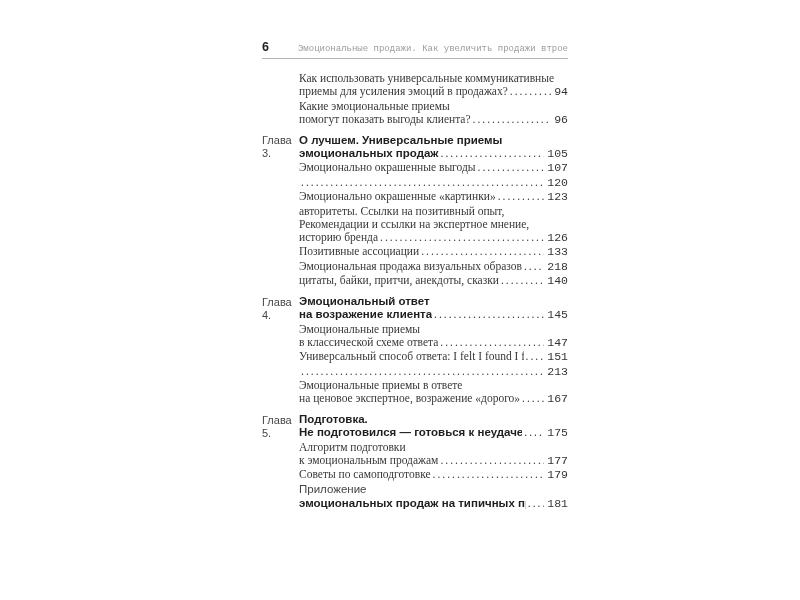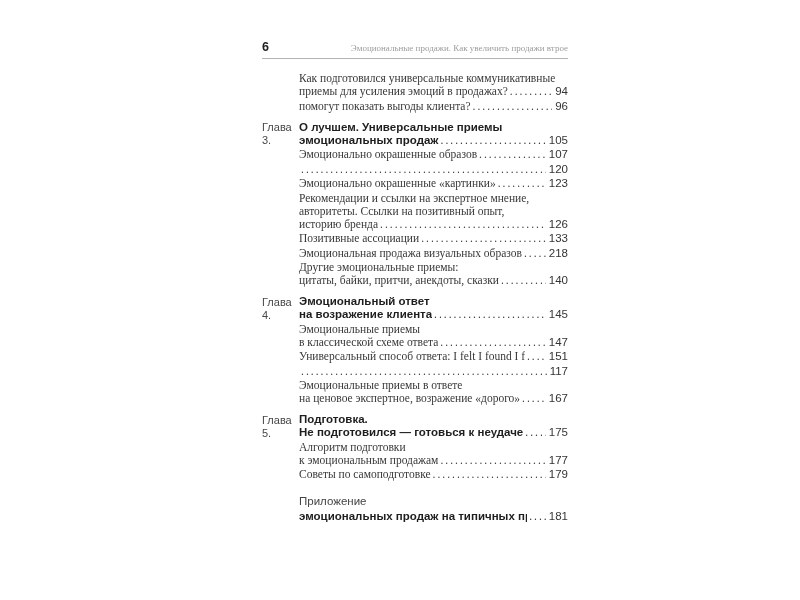--- a/index.html
+++ b/index.html
@@ -21,81 +21,82 @@
   .pagehead{
     display:flex;justify-content:space-between;align-items:baseline;
     border-bottom:1px solid var(--rule);
     padding-bottom:4px;
   }
   .pagenum{
     font-family:"Liberation Sans", sans-serif;
     font-weight:bold;font-size:12.5px;color:#222;
   }
   .runhead{
-    font-family:Liberation Serif, serif;
+    font-family:Liberation Mono, monospace;
     font-size:9px;color:var(--muted);
   }
   .toc{
     margin-top:13px;
     font-size:11.5px;line-height:13px;color:var(--text);
   }
   .subs{margin-left:37px;}
   .entry{margin-bottom:1.5px;}
   .line{white-space:nowrap;}
   .line.last{display:flex;align-items:flex-end;}
   .txt{flex:0 1 auto;min-width:0;overflow:hidden;white-space:nowrap;}
   .leader{
     flex:1 1 20px;min-width:4px;overflow:hidden;white-space:nowrap;
     letter-spacing:2px;color:#3f3f3f;margin:0 3px 0 2px;
     font-family:"Liberation Serif", serif;font-weight:normal;
   }
-  .pg{flex:0 0 auto;color:#333;font-family:Liberation Sans, sans-serif;font-weight:normal;}
+  .pg{flex:0 0 auto;color:#333;font-family:Liberation Mono, monospace;font-weight:normal;}
   .chapter{margin-top:8px;}
   .chap-row{display:flex;align-items:flex-start;}
   .chap-row .entry{flex:1 1 auto;min-width:0;}
   .chap-label{
     flex:0 0 37px;
     font-family:"Liberation Sans", sans-serif;
     font-size:11px;color:var(--label);
     line-height:13px;padding-top:0.5px;
   }
   .bold-title{
     font-family:"Liberation Sans", sans-serif;
     font-weight:bold;font-size:11.5px;color:var(--heading);
   }
   .bold-title .leader,.bold-title .pg{
     font-size:11.5px;color:var(--text);
   }
-  .appendix{margin-top:14px;}
+  .appendix{margin-top:1px;}
   .appendix-label{
     font-family:"Liberation Sans", sans-serif;
     font-size:11.5px;color:#444;
     margin-bottom:1.5px;
   }
 </style>
 </head>
 <body>
 
 <div class="canvas">
   <div class="page">
     <div class="pagehead">
       <span class="pagenum">6</span>
       <span class="runhead">Эмоциональные продажи. Как увеличить продажи втрое</span>
     </div>
     <div class="toc" id="toc">
         <div class="subs">
           <div class="entry">
-            <div class="line">Как подготовился универсальные коммуникативные</div>
+            <div class="line">Как использовать универсальные коммуникативные</div>
             <div class="line last">
               <span class="txt">приемы для усиления эмоций в продажах?</span>
               <span class="leader">..........................................................................................</span>
               <span class="pg">94</span>
             </div>
           </div>
           <div class="entry">
+            <div class="line">Какие эмоциональные приемы</div>
             <div class="line last">
               <span class="txt">помогут показать выгоды клиента?</span>
               <span class="leader">..........................................................................................</span>
               <span class="pg">96</span>
             </div>
           </div>
         </div>
         <div class="chapter">
           <div class="chap-row">
             <span class="chap-label">Глава 3.</span>
@@ -104,41 +105,41 @@
               <div class="line last">
                 <span class="txt">эмоциональных продаж</span>
                 <span class="leader">..........................................................................................</span>
                 <span class="pg">105</span>
               </div>
             </div>
           </div>
           <div class="subs">
             <div class="entry">
               <div class="line last">
-                <span class="txt">Эмоционально окрашенные образов</span>
+                <span class="txt">Эмоционально окрашенные выгоды</span>
                 <span class="leader">..........................................................................................</span>
                 <span class="pg">107</span>
               </div>
             </div>
             <div class="entry">
               <div class="line last">
                 <span class="leader">..........................................................................................</span>
                 <span class="pg">120</span>
               </div>
             </div>
             <div class="entry">
               <div class="line last">
                 <span class="txt">Эмоционально окрашенные «картинки»</span>
                 <span class="leader">..........................................................................................</span>
                 <span class="pg">123</span>
               </div>
             </div>
             <div class="entry">
+              <div class="line">авторитеты. Ссылки на позитивный опыт,</div>
               <div class="line">Рекомендации и ссылки на экспертное мнение,</div>
-              <div class="line">авторитеты. Ссылки на позитивный опыт,</div>
               <div class="line last">
                 <span class="txt">историю бренда</span>
                 <span class="leader">..........................................................................................</span>
                 <span class="pg">126</span>
               </div>
             </div>
             <div class="entry">
               <div class="line last">
                 <span class="txt">Позитивные ассоциации</span>
                 <span class="leader">..........................................................................................</span>
@@ -146,21 +147,20 @@
               </div>
             </div>
             <div class="entry">
               <div class="line last">
                 <span class="txt">Эмоциональная продажа визуальных образов</span>
                 <span class="leader">..........................................................................................</span>
                 <span class="pg">218</span>
               </div>
             </div>
             <div class="entry">
-              <div class="line">Другие эмоциональные приемы:</div>
               <div class="line last">
                 <span class="txt">цитаты, байки, притчи, анекдоты, сказки</span>
                 <span class="leader">..........................................................................................</span>
                 <span class="pg">140</span>
               </div>
             </div>
           </div>
         </div>
         <div class="chapter">
           <div class="chap-row">
@@ -186,21 +186,21 @@
             <div class="entry">
               <div class="line last">
                 <span class="txt">Универсальный способ ответа: I felt I found I feel</span>
                 <span class="leader">..........................................................................................</span>
                 <span class="pg">151</span>
               </div>
             </div>
             <div class="entry">
               <div class="line last">
                 <span class="leader">..........................................................................................</span>
-                <span class="pg">117</span>
+                <span class="pg">213</span>
               </div>
             </div>
             <div class="entry">
               <div class="line">Эмоциональные приемы в ответе</div>
               <div class="line last">
                 <span class="txt">на ценовое экспертное, возражение «дорого»</span>
                 <span class="leader">..........................................................................................</span>
                 <span class="pg">167</span>
               </div>
             </div>

